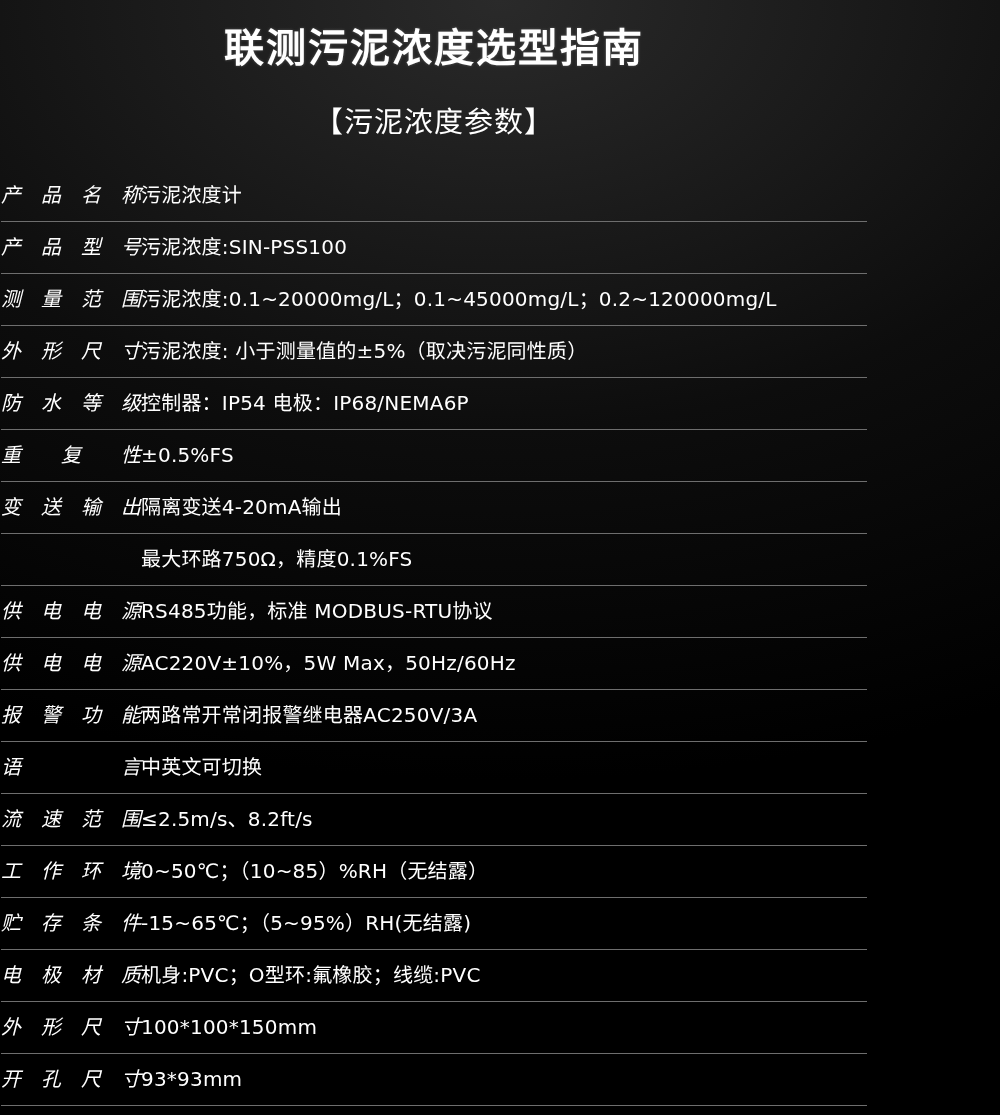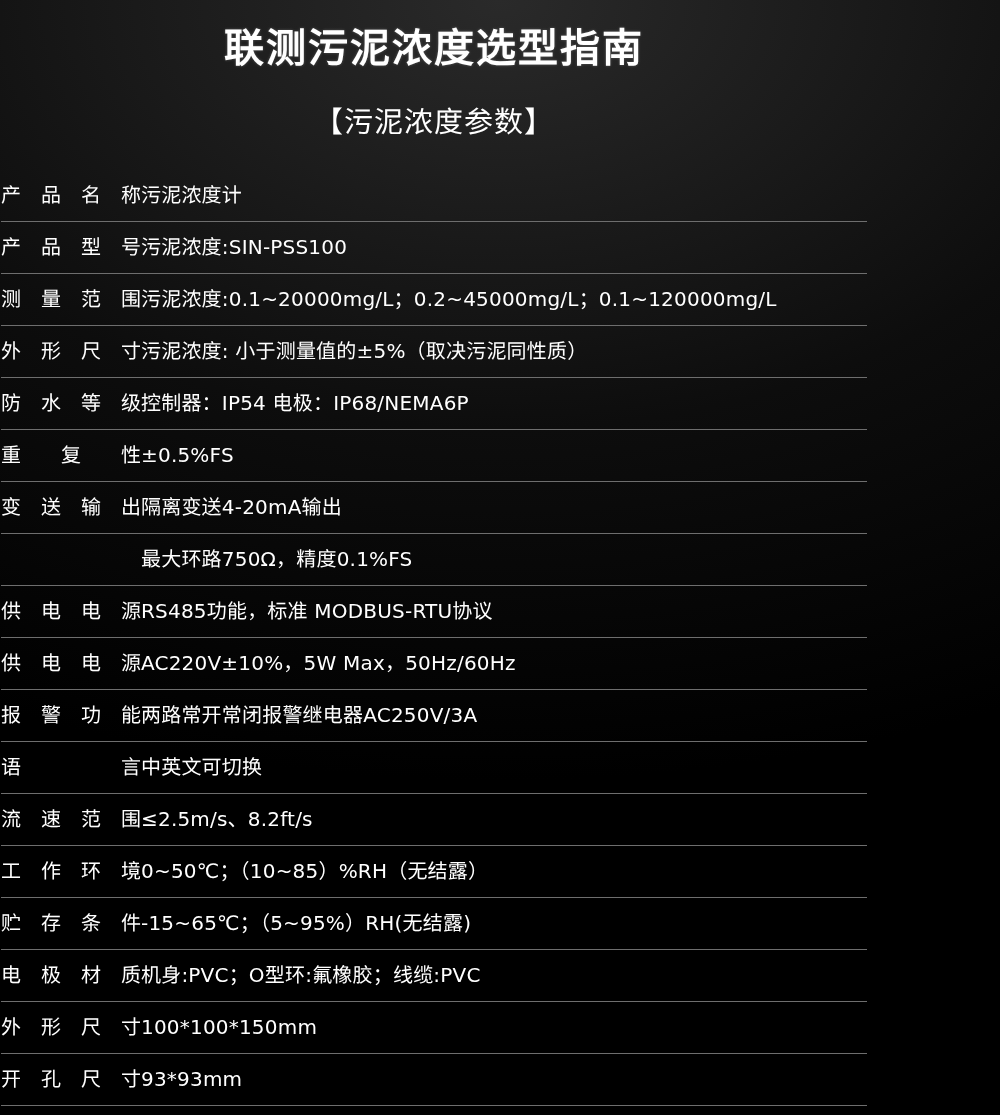--- a/index.html
+++ b/index.html
@@ -63,20 +63,21 @@
     vertical-align: middle;
     color: #ffffff;
     line-height: 1.25;
   }
   td.label {
     width: 140px;
     text-align: justify;
     text-align-last: justify;
     padding-right: 22px;
     white-space: nowrap;
+    font-style: italic;
   }
   td.value {
     padding-left: 4px;
     letter-spacing: 0.2px;
   }
 </style>
 </head>
 <body>
 
 <div class="page"></div>
@@ -91,21 +92,21 @@
         <tr>
           <td class="label">产品名称</td>
           <td class="value">污泥浓度计</td>
         </tr>
         <tr>
           <td class="label">产品型号</td>
           <td class="value">污泥浓度:SIN-PSS100</td>
         </tr>
         <tr>
           <td class="label">测量范围</td>
-          <td class="value">污泥浓度:0.1~20000mg/L；0.2~45000mg/L；0.1~120000mg/L</td>
+          <td class="value">污泥浓度:0.1~20000mg/L；0.1~45000mg/L；0.2~120000mg/L</td>
         </tr>
         <tr>
           <td class="label">外形尺寸</td>
           <td class="value">污泥浓度: 小于测量值的±5%（取决污泥同性质）</td>
         </tr>
         <tr>
           <td class="label">防水等级</td>
           <td class="value">控制器：IP54        电极：IP68/NEMA6P</td>
         </tr>
         <tr>

